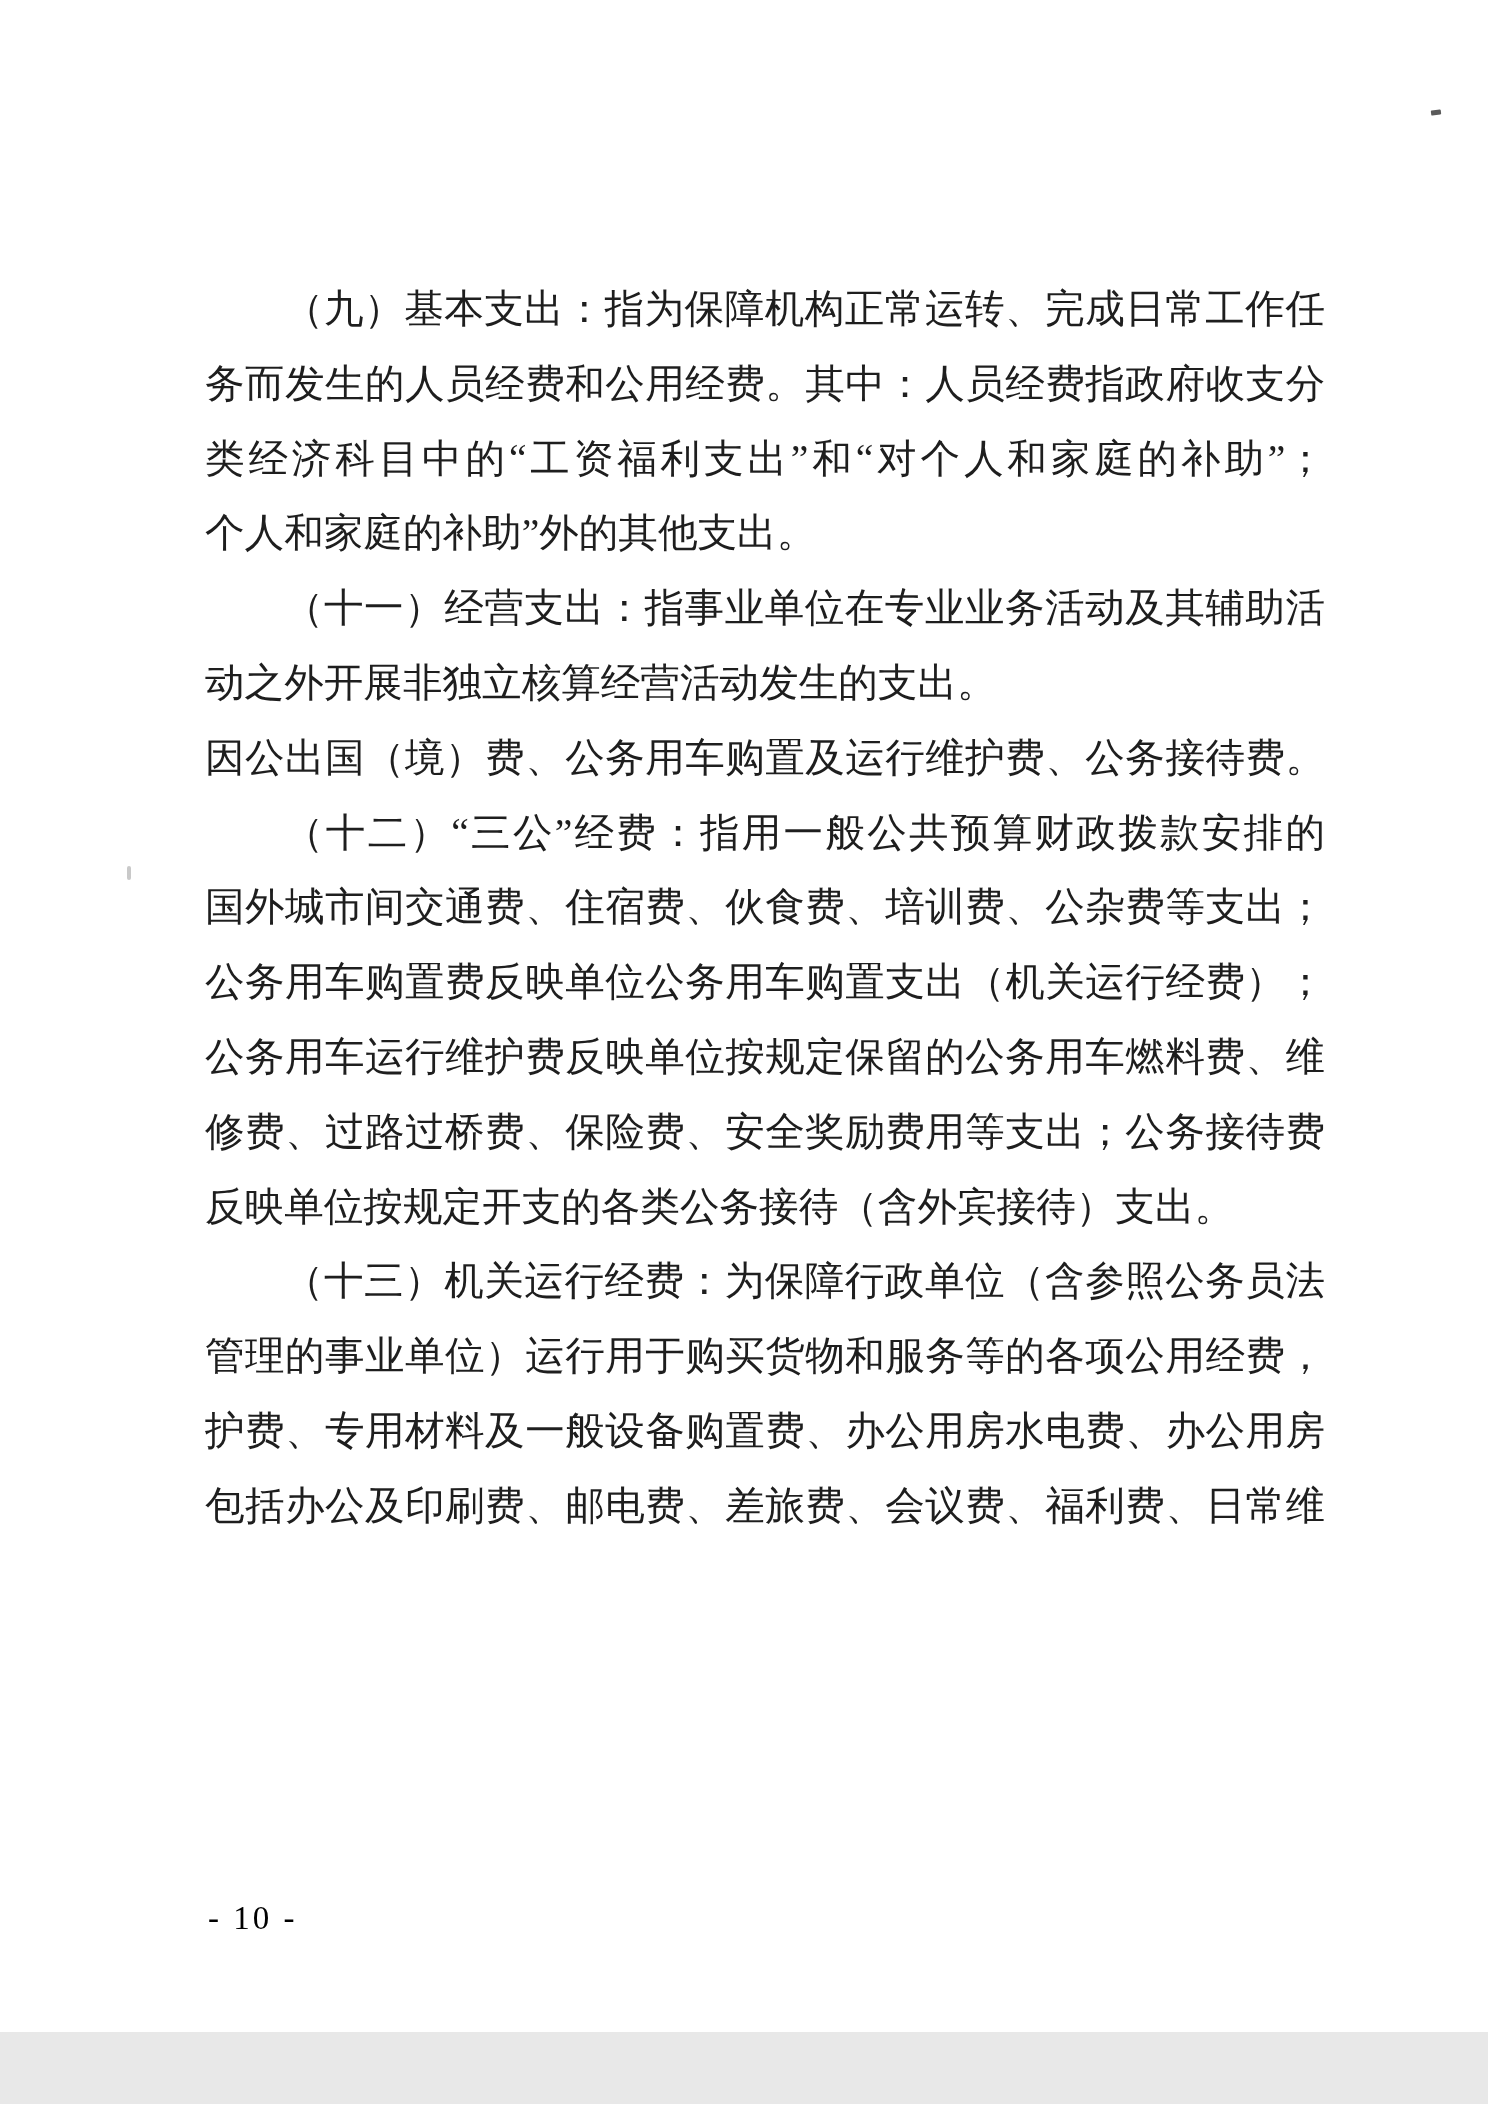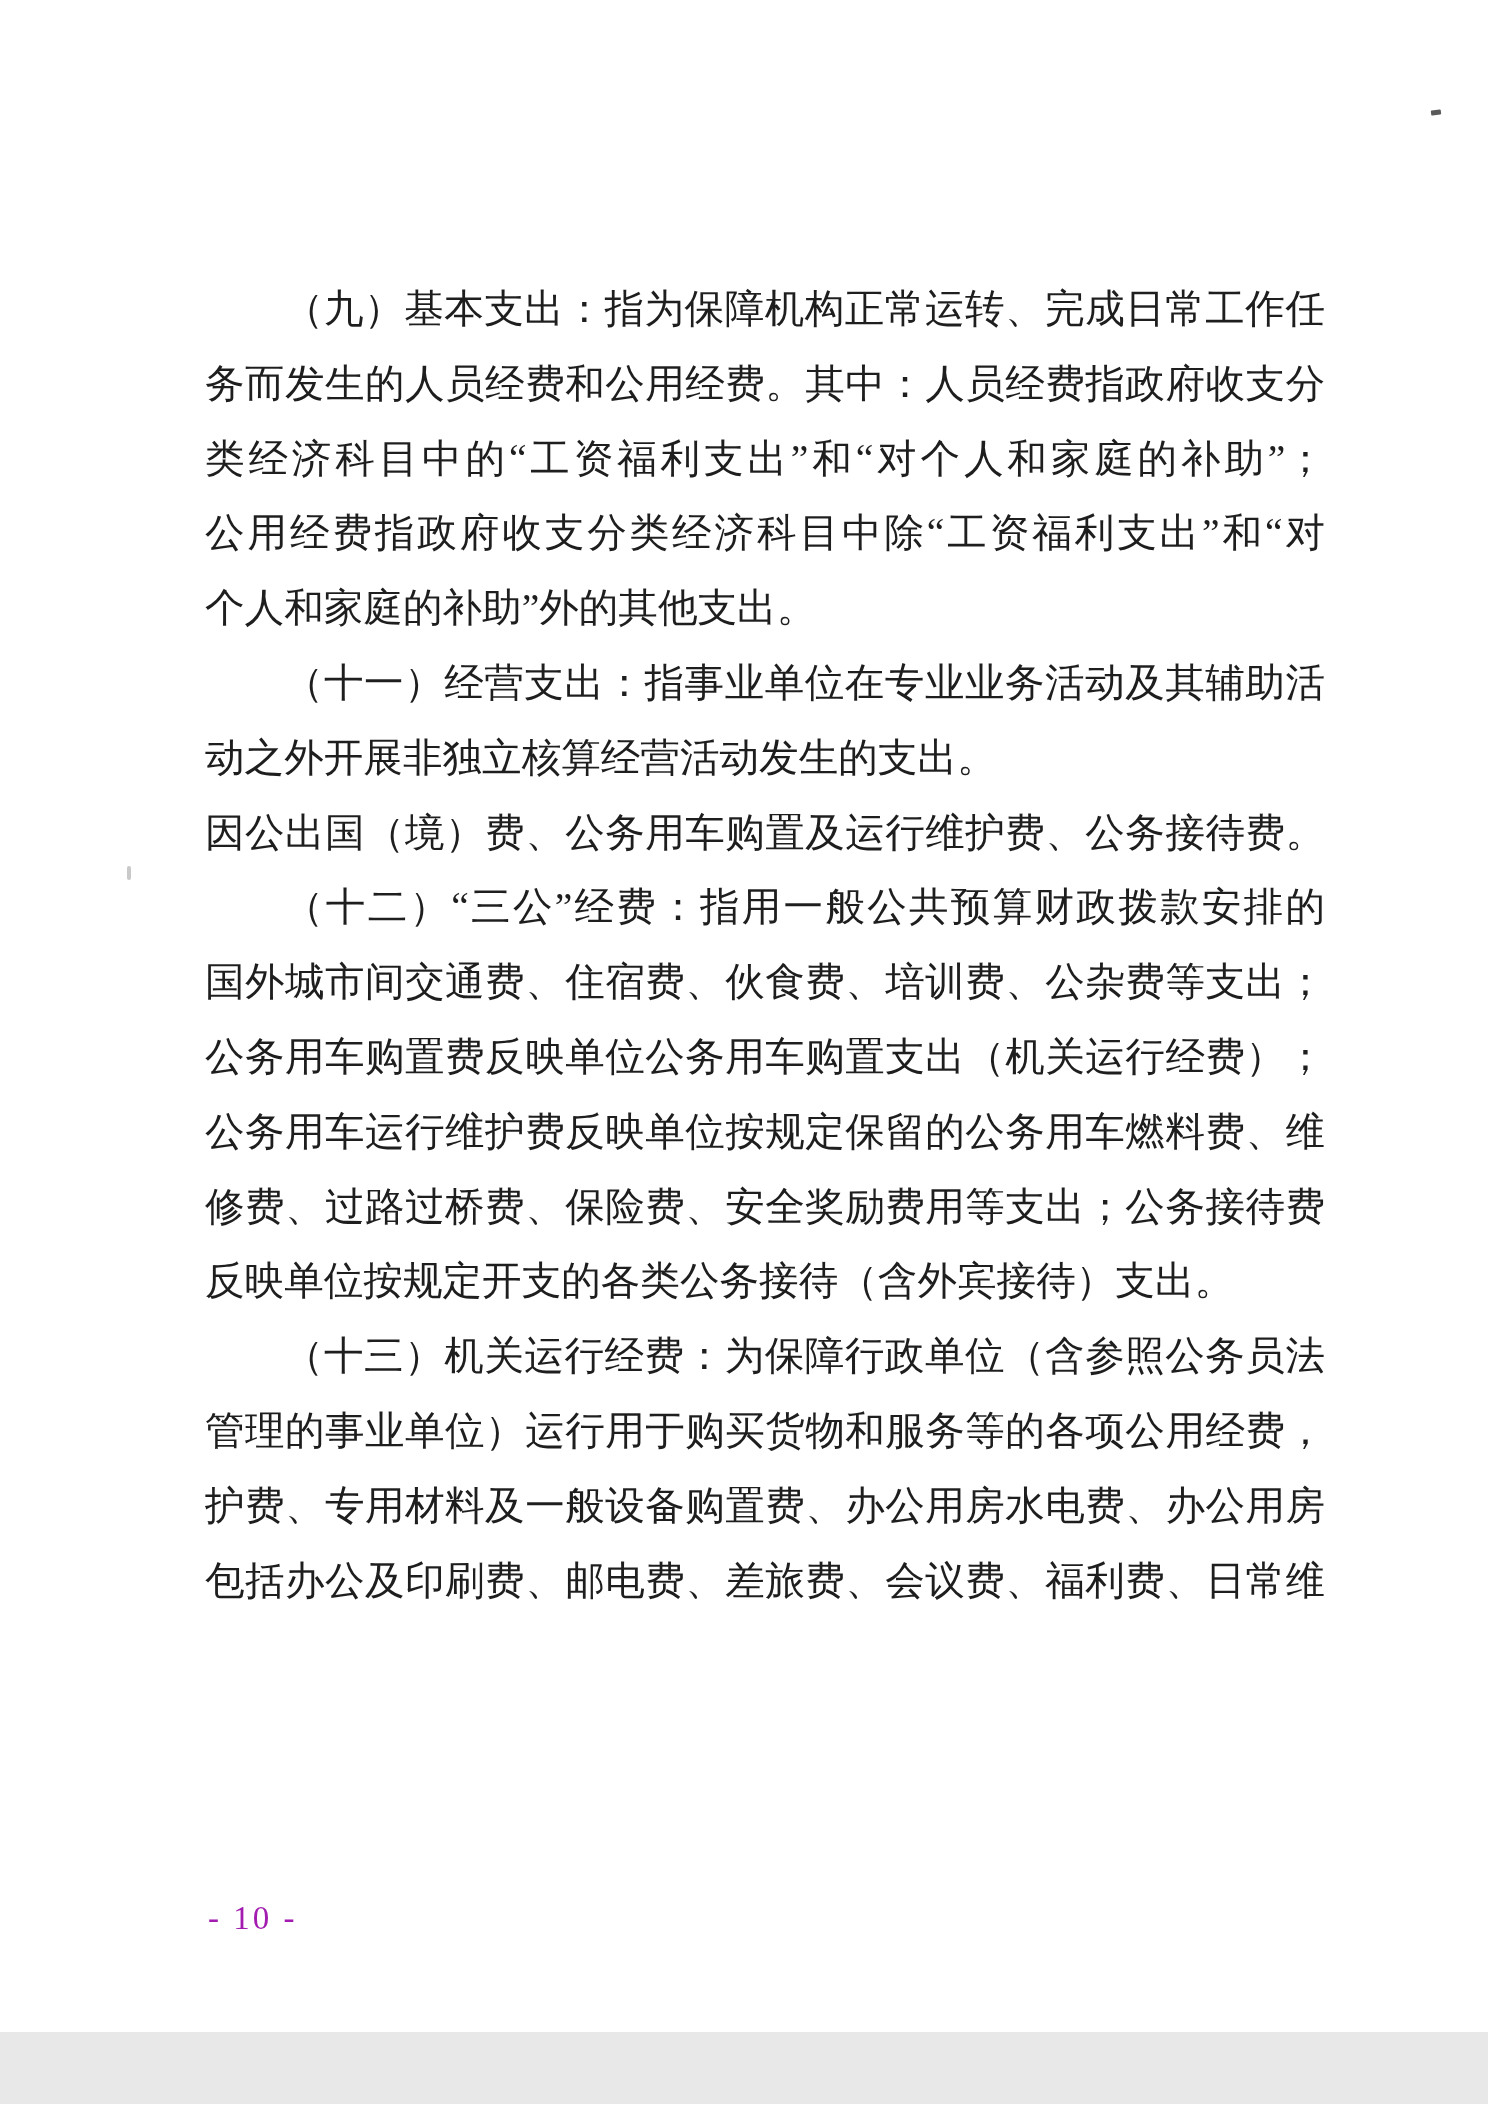--- a/index.html
+++ b/index.html
@@ -39,21 +39,21 @@
   }
   .line.indent {
     text-indent: 79px;
   }
   .page-number {
     position: absolute;
     left: 208px;
     top: 1898px;
     font-size: 33px;
     line-height: 40px;
-    color: #a21caf;
+    color: #000000;
     letter-spacing: 3px;
     font-family: "Liberation Serif", "DejaVu Serif", serif;
     text-align: right;
   }
   .artifact {
     position: absolute;
     background: #5a5a5a;
   }
   .artifact.top-right {
     left: 1431px;
@@ -77,21 +77,20 @@
 
 <div class="page">
 
   <span class="artifact top-right"></span>
   <span class="artifact left-faint"></span>
 
   <div class="text-block">
     <div class="line indent full">（九）基本支出：指为保障机构正常运转、完成日常工作任</div>
     <div class="line full">务而发生的人员经费和公用经费。其中：人员经费指政府收支分</div>
     <div class="line full">类经济科目中的“工资福利支出”和“对个人和家庭的补助”；</div>
-    <div class="line full">公用经费指政府收支分类经济科目中除“工资福利支出”和“对</div>
     <div class="line">个人和家庭的补助”外的其他支出。</div>
     <div class="line indent full">（十一）经营支出：指事业单位在专业业务活动及其辅助活</div>
     <div class="line">动之外开展非独立核算经营活动发生的支出。</div>
     <div class="line full">因公出国（境）费、公务用车购置及运行维护费、公务接待费。</div>
     <div class="line indent full">（十二）“三公”经费：指用一般公共预算财政拨款安排的</div>
     <div class="line full">国外城市间交通费、住宿费、伙食费、培训费、公杂费等支出；</div>
     <div class="line full">公务用车购置费反映单位公务用车购置支出（机关运行经费）；</div>
     <div class="line full">公务用车运行维护费反映单位按规定保留的公务用车燃料费、维</div>
     <div class="line full">修费、过路过桥费、保险费、安全奖励费用等支出；公务接待费</div>
     <div class="line">反映单位按规定开支的各类公务接待（含外宾接待）支出。</div>

